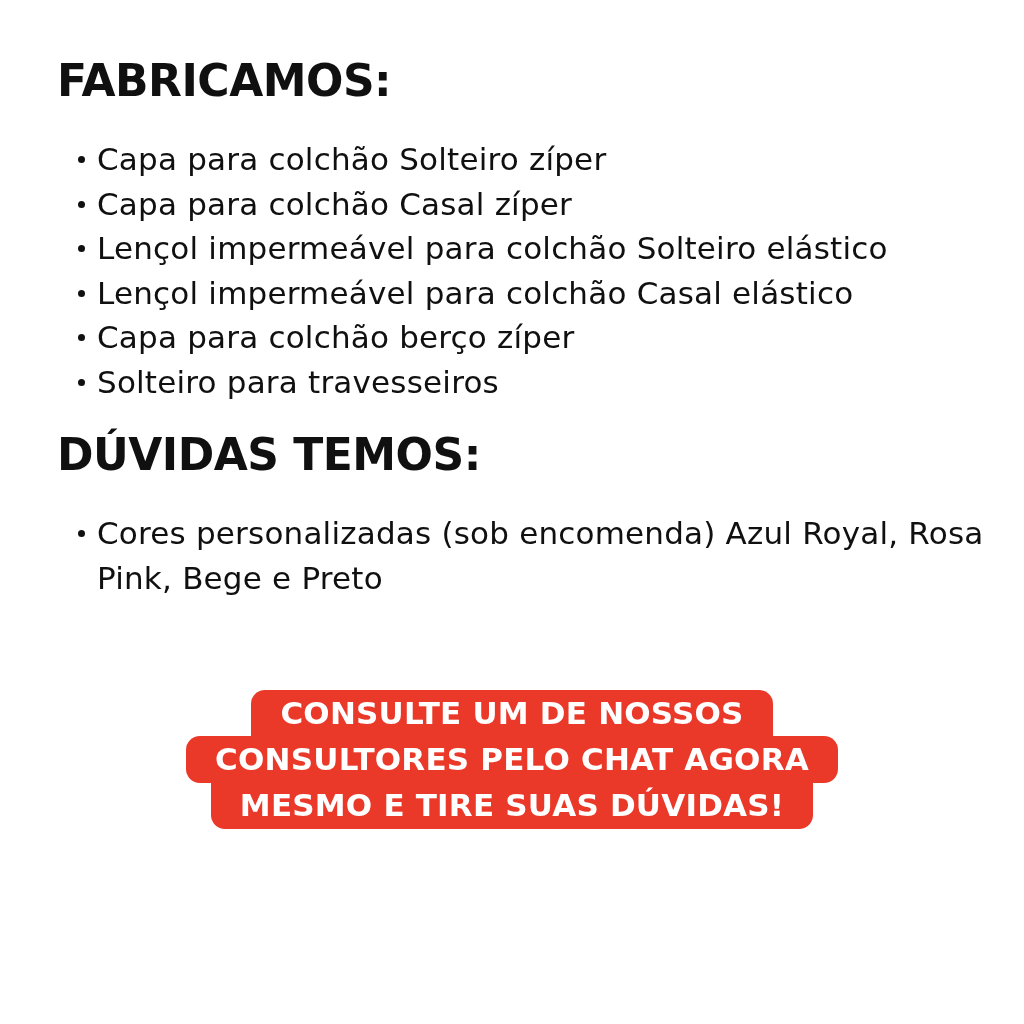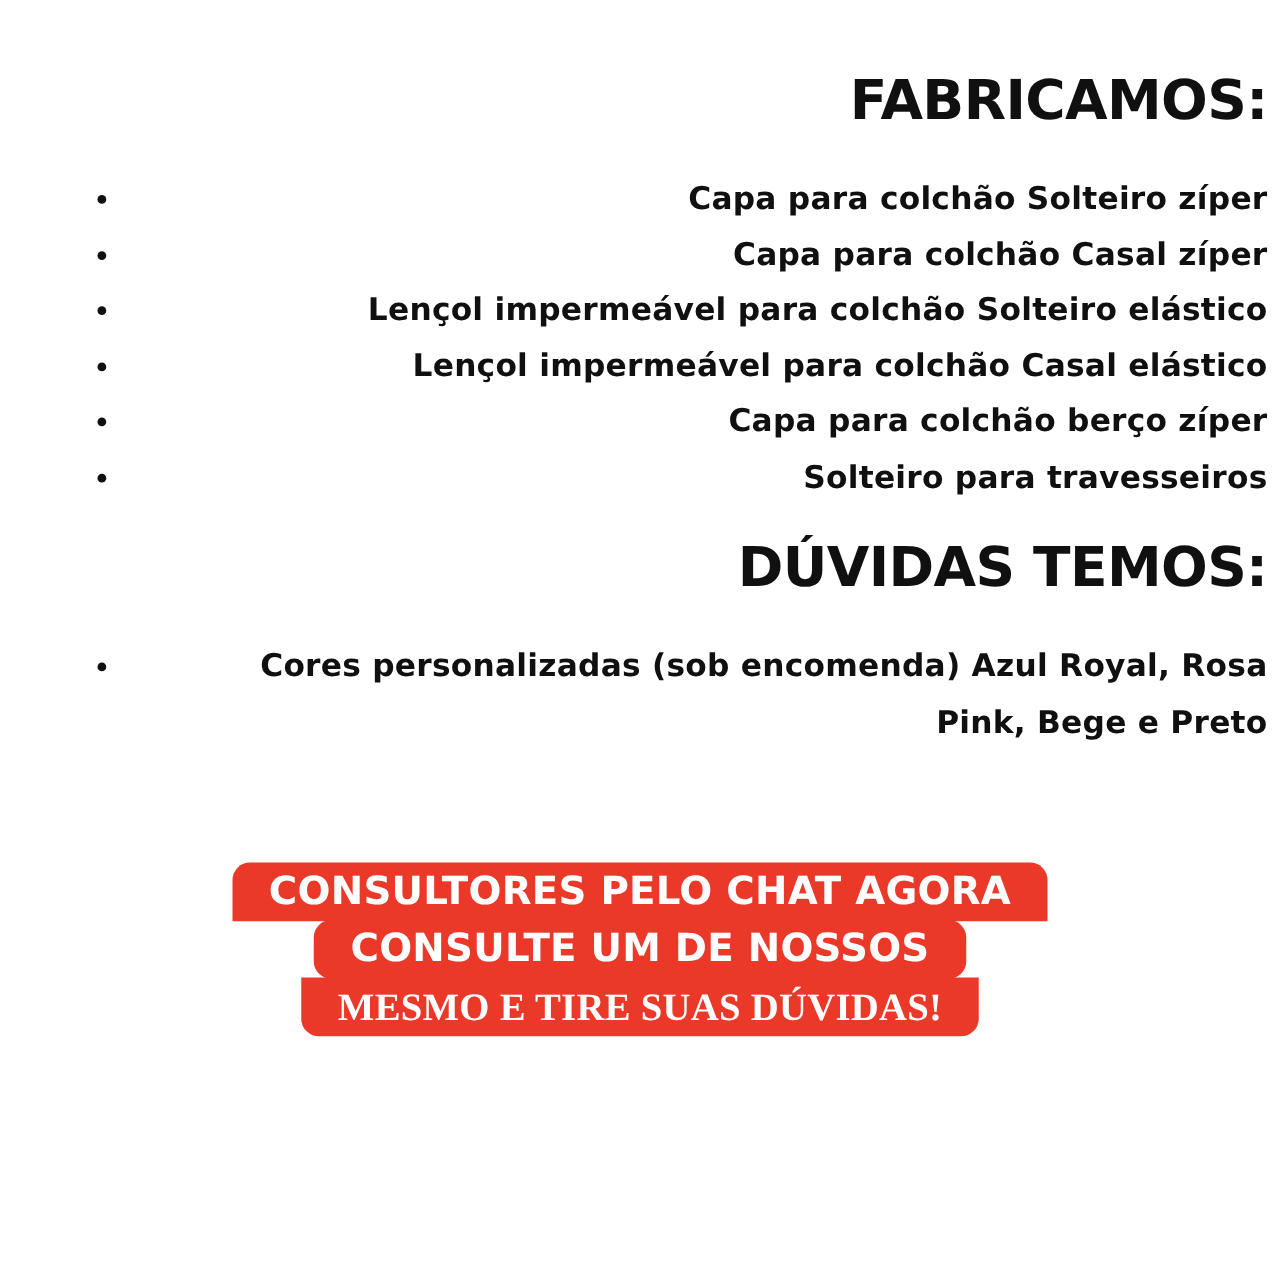--- a/index.html
+++ b/index.html
@@ -13,42 +13,41 @@
   body{
     font-family:"DejaVu Sans","Liberation Sans",sans-serif;
     color:var(--ink);
   }
   .canvas{
     position:relative;
     width:1024px;
     height:1024px;
     background:var(--bg);
     overflow:hidden;
-    text-align:right;
   }
   .text-col{
     padding-left:57px;
     padding-right:10px;
   }
   .section-heading{
     font-size:44px;
     font-weight:800;
     letter-spacing:-0.5px;
     line-height:52px;
     color:var(--ink);
   }
   .section-fabricamos .section-heading{margin-top:55px;}
   .section-tambem .section-heading{margin-top:25px;}
   ul.bullet-list{
     list-style:none;
     margin-top:30px;
     padding-left:40px;
-    font-size:25px;
+    font-size:31px;
     line-height:44.5px;
-    font-weight:700;
+    font-weight:400;
   }
   .section-tambem ul.bullet-list{}
   ul.bullet-list li{
     position:relative;
     white-space:pre-line;
     letter-spacing:0.2px;
   }
   ul.bullet-list li::before{
     content:"";
     position:absolute;
@@ -72,21 +71,21 @@
     font-weight:700;
     font-size:31px;
     line-height:47px;
     letter-spacing:0.2px;
     padding:0 29px;
     border-radius:14px;
     white-space:nowrap;
   }
   .cta-line + .cta-line{margin-top:-1px;}
   .cta-line:first-child{border-radius:14px 14px 0 0;}
-  .cta-line:last-child{border-radius:0 0 14px 14px;font-family:Liberation Serif, serif;}
+  .cta-line:last-child{border-radius:0 0 14px 14px;}
 </style>
 </head>
 <body>
 
 <div class="canvas">
 
   <div class="text-col">
 
     <section class="section-fabricamos">
       <h2 class="section-heading">FABRICAMOS:</h2>
@@ -107,18 +106,18 @@
 
       <li>Cores personalizadas (sob encomenda) Azul Royal, Rosa
 Pink, Bege e Preto</li>
         </ul>
     </section>
 
   </div>
 
   <div class="cta">
 
-  <span class="cta-line">CONSULTORES PELO CHAT AGORA</span>
-      <span class="cta-line">CONSULTE UM DE NOSSOS</span>
+  <span class="cta-line">CONSULTE UM DE NOSSOS</span>
+      <span class="cta-line">CONSULTORES PELO CHAT AGORA</span>
       <span class="cta-line">MESMO E TIRE SUAS DÚVIDAS!</span>
     </div>
 
 </div>
 
 </body></html>

